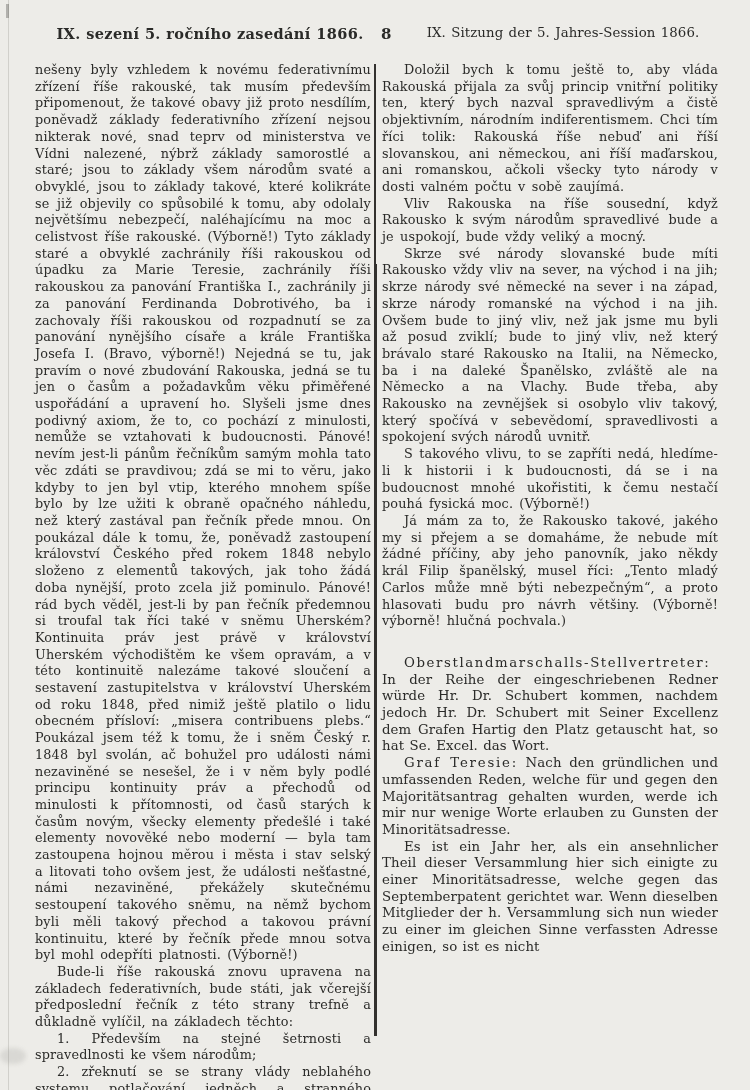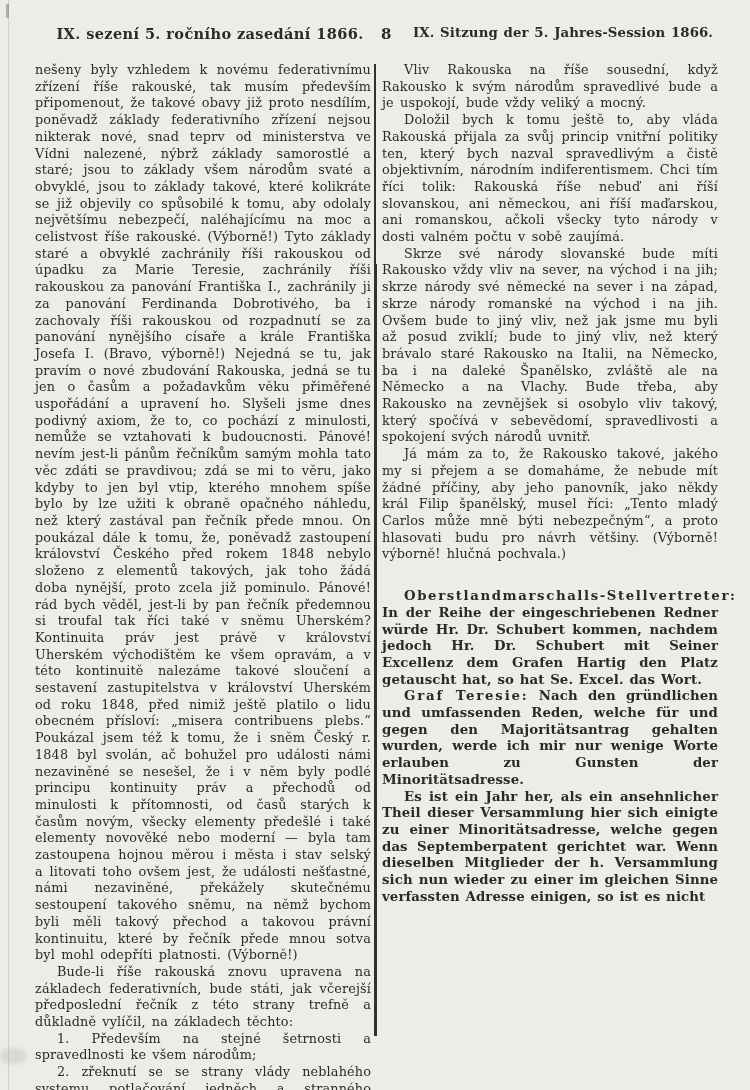--- a/index.html
+++ b/index.html
@@ -39,21 +39,21 @@
   .col-left  { position:absolute; left:0; top:2px; }
   .col-right { position:absolute; left:347px; top:2px; }
 
   .divider { position:absolute; left:339px; top:4px; width:2px; height:972px; background:#33312e; }
   .divider:after { content:""; position:absolute; left:1px; top:200px; width:2px; height:772px; background:#33312e; }
 
   p { text-indent:0; }
   p.indent { text-indent:22px; }
 
   .fraktur {
-    font-weight:bold;
+    font-weight:normal;
     letter-spacing:0.1px;
     word-spacing:1px;
     font-size:13.3px;
   }
   .speaker-block {
     display:block;
     text-indent:22px;
     letter-spacing:1.6px;
     white-space:nowrap;
     margin-top:25px;
@@ -80,23 +80,24 @@
     <div class="col col-left">
       <p>nešeny byly vzhledem k novému federativnímu zřízení říše rakouské, tak musím především připomenout, že takové obavy již proto nesdílím, poněvadž základy federativního zřízení nejsou nikterak nové, snad teprv od ministerstva ve Vídni nalezené, nýbrž základy samorostlé a staré; jsou to základy všem národům svaté a obvyklé, jsou to základy takové, které kolikráte se již objevily co spůsobilé k tomu, aby odolaly největšímu nebezpečí, naléhajícímu na moc a celistvost říše rakouské. (Výborně!) Tyto základy staré a obvyklé zachránily říši rakouskou od úpadku za Marie Teresie, zachránily říši rakouskou za panování Františka I., zachránily ji za panování Ferdinanda Dobrotivého, ba i zachovaly říši rakouskou od rozpadnutí se za panování nynějšího císaře a krále Františka Josefa I. (Bravo, výborně!) Nejedná se tu, jak pravím o nové zbudování Rakouska, jedná se tu jen o časům a požadavkům věku přiměřené uspořádání a upravení ho. Slyšeli jsme dnes podivný axiom, že to, co pochází z minulosti, nemůže se vztahovati k budoucnosti. Pánové! nevím jest-li pánům řečníkům samým mohla tato věc zdáti se pravdivou; zdá se mi to věru, jako kdyby to jen byl vtip, kterého mnohem spíše bylo by lze užiti k obraně opačného náhledu, než který zastával pan řečník přede mnou. On poukázal dále k tomu, že, poněvadž zastoupení království Českého před rokem 1848 nebylo složeno z elementů takových, jak toho žádá doba nynější, proto zcela již pominulo. Pánové! rád bych věděl, jest-li by pan řečník předemnou si troufal tak říci také v sněmu Uherském? Kontinuita práv jest právě v království Uherském východištěm ke všem opravám, a v této kontinuitě nalezáme takové sloučení a sestavení zastupitelstva v království Uherském od roku 1848, před nimiž ještě platilo o lidu obecném přísloví: „misera contribuens plebs.“ Poukázal jsem též k tomu, že i sněm Český r. 1848 byl svolán, ač bohužel pro události námi nezaviněné se nesešel, že i v něm byly podlé principu kontinuity práv a přechodů od minulosti k přítomnosti, od časů starých k časům novým, všecky elementy předešlé i také elementy novověké nebo moderní — byla tam zastoupena hojnou měrou i města i stav selský a litovati toho ovšem jest, že události nešťastné, námi nezaviněné, překážely skutečnému sestoupení takového sněmu, na němž bychom byli měli takový přechod a takovou právní kontinuitu, které by řečník přede mnou sotva byl mohl odepříti platnosti. (Výborně!)</p>
       <p class="indent">Bude-li říše rakouská znovu upravena na základech federativních, bude státi, jak včerejší předposlední řečník z této strany trefně a důkladně vylíčil, na základech těchto:</p>
       <p class="indent">1. Především na stejné šetrnosti a spravedlnosti ke všem národům;</p>
       <p class="indent">2. zřeknutí se se strany vlády neblahého systemu potlačování jedněch a stranného nadržování druhým; a důvěra</p>
     </div>
 
     <div class="divider"></div>
 
     <div class="col col-right">
+      <p class="indent">Doložil bych k tomu ještě to, aby vláda Rakouská přijala za svůj princip vnitřní politiky ten, který bych nazval spravedlivým a čistě objektivním, národním indiferentismem. Chci tím říci tolik: Rakouská říše nebuď ani říší slovanskou, ani německou, ani říší maďarskou, ani romanskou, ačkoli všecky tyto národy v dosti valném počtu v sobě zaujímá.</p>
       <p class="indent">Vliv Rakouska na říše sousední, když Rakousko k svým národům spravedlivé bude a je uspokojí, bude vždy veliký a mocný.</p>
-      <p class="indent">Doložil bych k tomu ještě to, aby vláda Rakouská přijala za svůj princip vnitřní politiky ten, který bych nazval spravedlivým a čistě objektivním, národním indiferentismem. Chci tím říci tolik: Rakouská říše nebuď ani říší slovanskou, ani německou, ani říší maďarskou, ani romanskou, ačkoli všecky tyto národy v dosti valném počtu v sobě zaujímá.</p>
       <p class="indent">Skrze své národy slovanské bude míti Rakousko vždy vliv na sever, na východ i na jih; skrze národy své německé na sever i na západ, skrze národy romanské na východ i na jih. Ovšem bude to jiný vliv, než jak jsme mu byli až posud zviklí; bude to jiný vliv, než který brávalo staré Rakousko na Italii, na Německo, ba i na daleké Španělsko, zvláště ale na Německo a na Vlachy. Bude třeba, aby Rakousko na zevnějšek si osobylo vliv takový, který spočívá v sebevědomí, spravedlivosti a spokojení svých národů uvnitř.</p>
+      <p class="indent">S takového vlivu, to se zapříti nedá, hledíme-li k historii i k budoucnosti, dá se i na budoucnost mnohé ukořistiti, k čemu nestačí pouhá fysická moc. (Výborně!)</p>
       <p class="indent">Já mám za to, že Rakousko takové, jakého my si přejem a se domaháme, že nebude mít žádné příčiny, aby jeho panovník, jako někdy král Filip španělský, musel říci: „Tento mladý Carlos může mně býti nebezpečným“, a proto hlasovati budu pro návrh většiny. (Výborně! výborně! hlučná pochvala.)</p>
 
       <p class="fraktur">
         <span class="speaker-block">Oberstlandmarschalls-Stellvertreter:</span><span>In der Reihe der eingeschriebenen Redner würde Hr. Dr. Schubert kommen, nachdem jedoch Hr. Dr. Schubert mit Seiner Excellenz dem Grafen Hartig den Platz getauscht hat, so hat Se. Excel. das Wort.</span>
       </p>
       <p class="indent fraktur">
         <span class="speaker-inline">Graf Teresie:</span>
         <span>Nach den gründlichen und umfassenden Reden, welche für und gegen den Majoritätsantrag gehalten wurden, werde ich mir nur wenige Worte erlauben zu Gunsten der Minoritätsadresse.</span>
       </p>
       <p class="indent fraktur">Es ist ein Jahr her, als ein ansehnlicher Theil dieser Versammlung hier sich einigte zu einer Minoritätsadresse, welche gegen das Septemberpatent gerichtet war. Wenn dieselben Mitglieder der h. Versammlung sich nun wieder zu einer im gleichen Sinne verfassten Adresse einigen, so ist es nicht</p>

